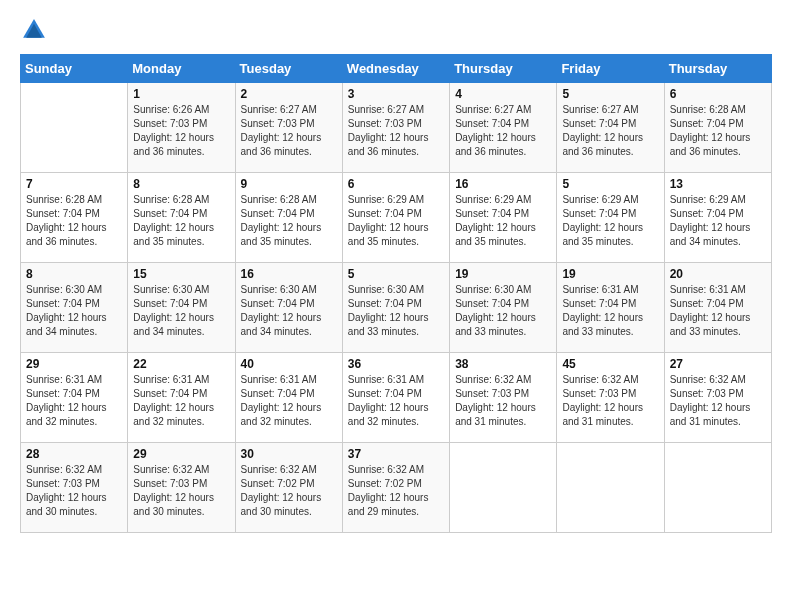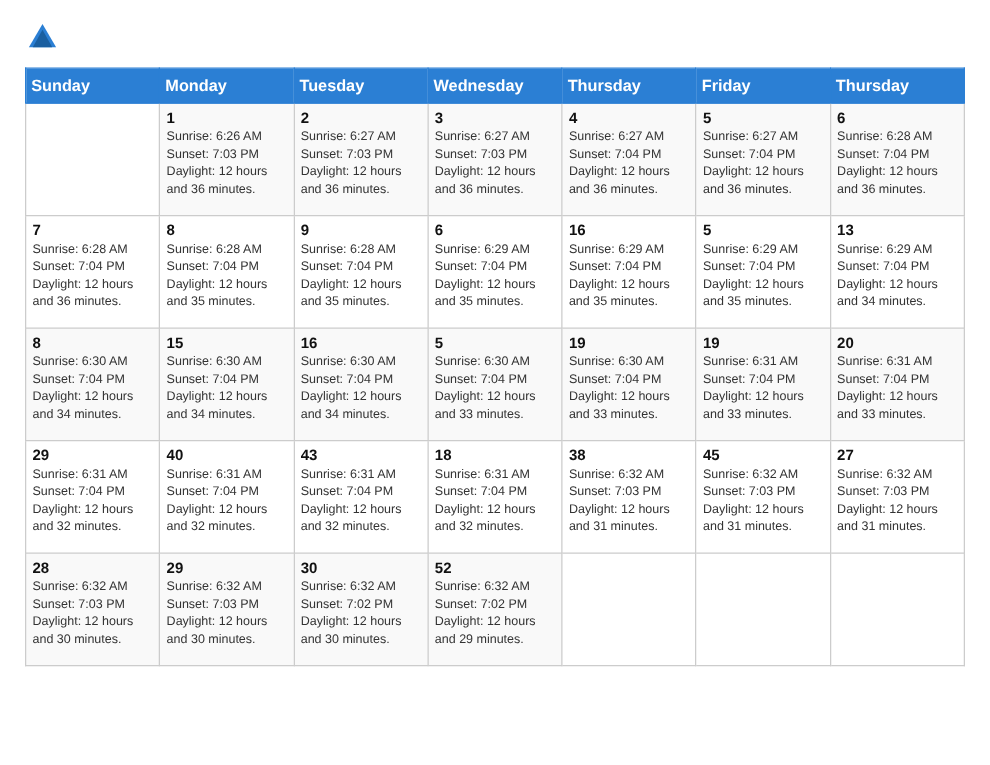--- a/index.html
+++ b/index.html
@@ -208,29 +208,29 @@
           <span class="day-num">20</span>
           <div class="day-info">Sunrise: 6:31 AM<br>Sunset: 7:04 PM<br>Daylight: 12 hours and 33 minutes.</div>
         </td>
       </tr>
       <tr>
         <td>
           <span class="day-num">29</span>
           <div class="day-info">Sunrise: 6:31 AM<br>Sunset: 7:04 PM<br>Daylight: 12 hours and 32 minutes.</div>
         </td>
         <td>
+          <span class="day-num">22</span>
+          <div class="day-info">Sunrise: 6:31 AM<br>Sunset: 7:04 PM<br>Daylight: 12 hours and 32 minutes.</div>
+        </td>
+        <td>
           <span class="day-num">40</span>
           <div class="day-info">Sunrise: 6:31 AM<br>Sunset: 7:04 PM<br>Daylight: 12 hours and 32 minutes.</div>
         </td>
         <td>
-          <span class="day-num">43</span>
-          <div class="day-info">Sunrise: 6:31 AM<br>Sunset: 7:04 PM<br>Daylight: 12 hours and 32 minutes.</div>
-        </td>
-        <td>
-          <span class="day-num">18</span>
+          <span class="day-num">36</span>
           <div class="day-info">Sunrise: 6:31 AM<br>Sunset: 7:04 PM<br>Daylight: 12 hours and 32 minutes.</div>
         </td>
         <td>
           <span class="day-num">38</span>
           <div class="day-info">Sunrise: 6:32 AM<br>Sunset: 7:03 PM<br>Daylight: 12 hours and 31 minutes.</div>
         </td>
         <td>
           <span class="day-num">45</span>
           <div class="day-info">Sunrise: 6:32 AM<br>Sunset: 7:03 PM<br>Daylight: 12 hours and 31 minutes.</div>
         </td>
@@ -246,21 +246,21 @@
         </td>
         <td>
           <span class="day-num">29</span>
           <div class="day-info">Sunrise: 6:32 AM<br>Sunset: 7:03 PM<br>Daylight: 12 hours and 30 minutes.</div>
         </td>
         <td>
           <span class="day-num">30</span>
           <div class="day-info">Sunrise: 6:32 AM<br>Sunset: 7:02 PM<br>Daylight: 12 hours and 30 minutes.</div>
         </td>
         <td>
-          <span class="day-num">52</span>
+          <span class="day-num">37</span>
           <div class="day-info">Sunrise: 6:32 AM<br>Sunset: 7:02 PM<br>Daylight: 12 hours and 29 minutes.</div>
         </td>
         <td class="empty-cell"></td>
         <td class="empty-cell"></td>
         <td class="empty-cell"></td>
       </tr>
     </tbody>
 </table>
 
 </body></html>

